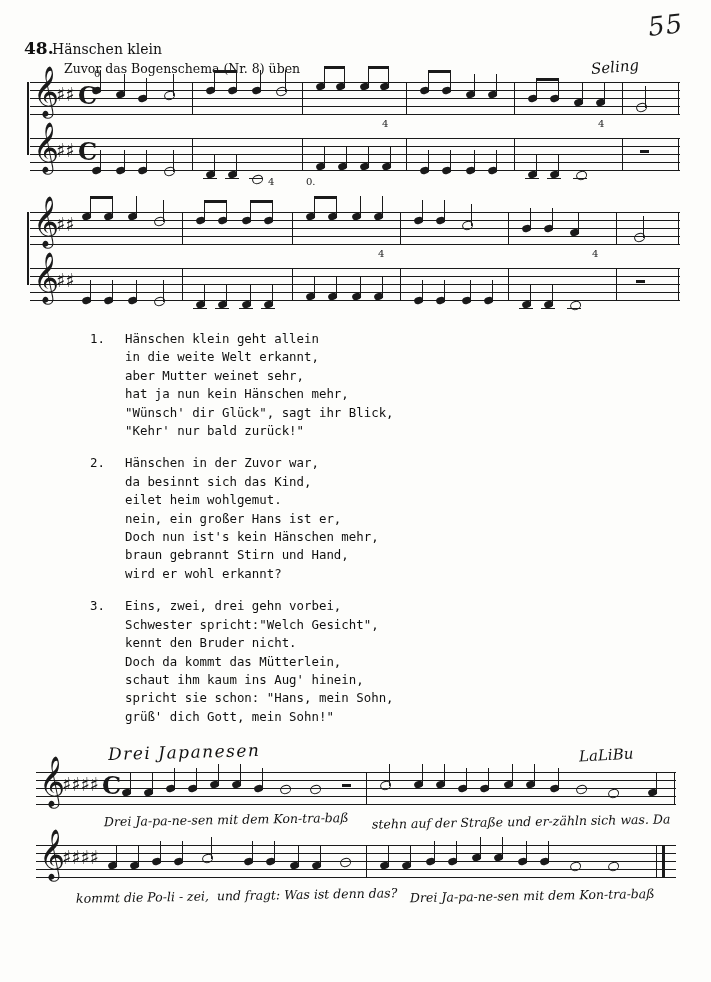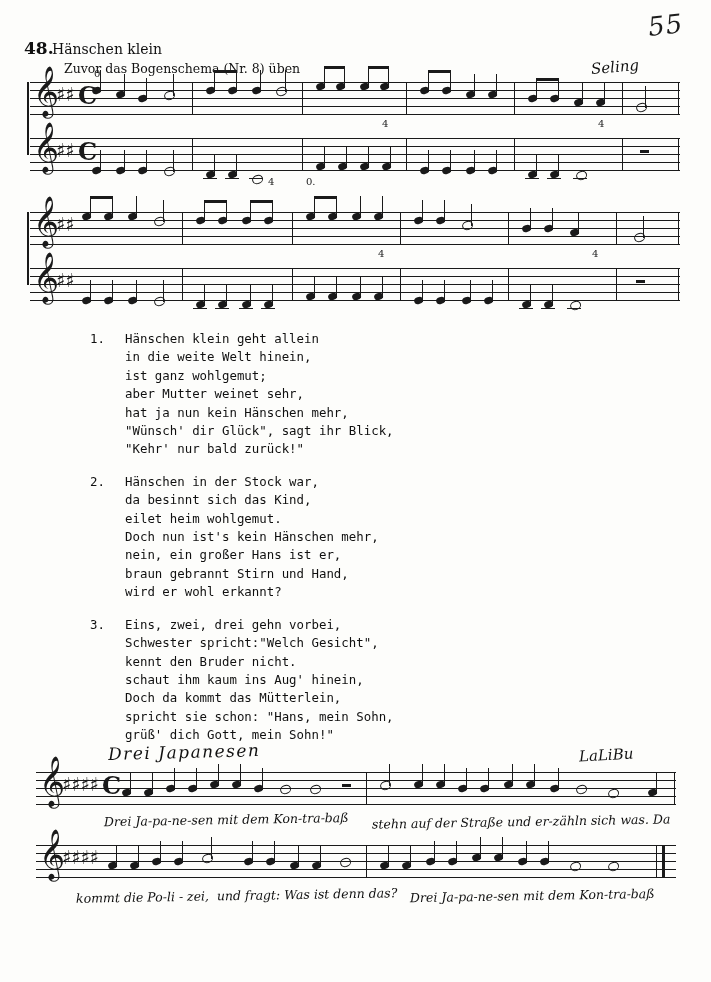--- a/index.html
+++ b/index.html
@@ -516,46 +516,45 @@
       <div class="rest" style="left:606px;top:12px;"></div>
       <div class="barline" style="left:648px;"></div>
     </div>
   </div>
 
   <div class="lyrics">
 
     <div class="verse">
       <span class="vnum">1.</span>
       <div class="vline">Hänschen klein geht allein</div>
-      <div class="vline">in die weite Welt hinein,</div>
-      <div class="vline">ist ganz wohlgemut;</div>
+      <div class="vline">in die weite Welt erkannt,</div>
       <div class="vline">aber Mutter weinet sehr,</div>
       <div class="vline">hat ja nun kein Hänschen mehr,</div>
       <div class="vline">"Wünsch' dir Glück", sagt ihr Blick,</div>
       <div class="vline">"Kehr' nur bald zurück!"</div>
     </div>
 
     <div class="verse">
       <span class="vnum">2.</span>
-      <div class="vline">Hänschen in der Stock war,</div>
+      <div class="vline">Hänschen in der Zuvor war,</div>
       <div class="vline">da besinnt sich das Kind,</div>
       <div class="vline">eilet heim wohlgemut.</div>
+      <div class="vline">nein, ein großer Hans ist er,</div>
       <div class="vline">Doch nun ist's kein Hänschen mehr,</div>
-      <div class="vline">nein, ein großer Hans ist er,</div>
       <div class="vline">braun gebrannt Stirn und Hand,</div>
       <div class="vline">wird er wohl erkannt?</div>
     </div>
 
     <div class="verse">
       <span class="vnum">3.</span>
       <div class="vline">Eins, zwei, drei gehn vorbei,</div>
       <div class="vline">Schwester spricht:"Welch Gesicht",</div>
       <div class="vline">kennt den Bruder nicht.</div>
+      <div class="vline">Doch da kommt das Mütterlein,</div>
       <div class="vline">schaut ihm kaum ins Aug' hinein,</div>
-      <div class="vline">Doch da kommt das Mütterlein,</div>
       <div class="vline">spricht sie schon: "Hans, mein Sohn,</div>
       <div class="vline">grüß' dich Gott, mein Sohn!"</div>
     </div>
   </div>
 
   <div class="hw-title">Drei Japanesen</div>
   <div class="composer-2">LaLiBu</div>
 
   <div class="system" style="top:772px;left:36px;width:640px;">
     <div class="staff">

